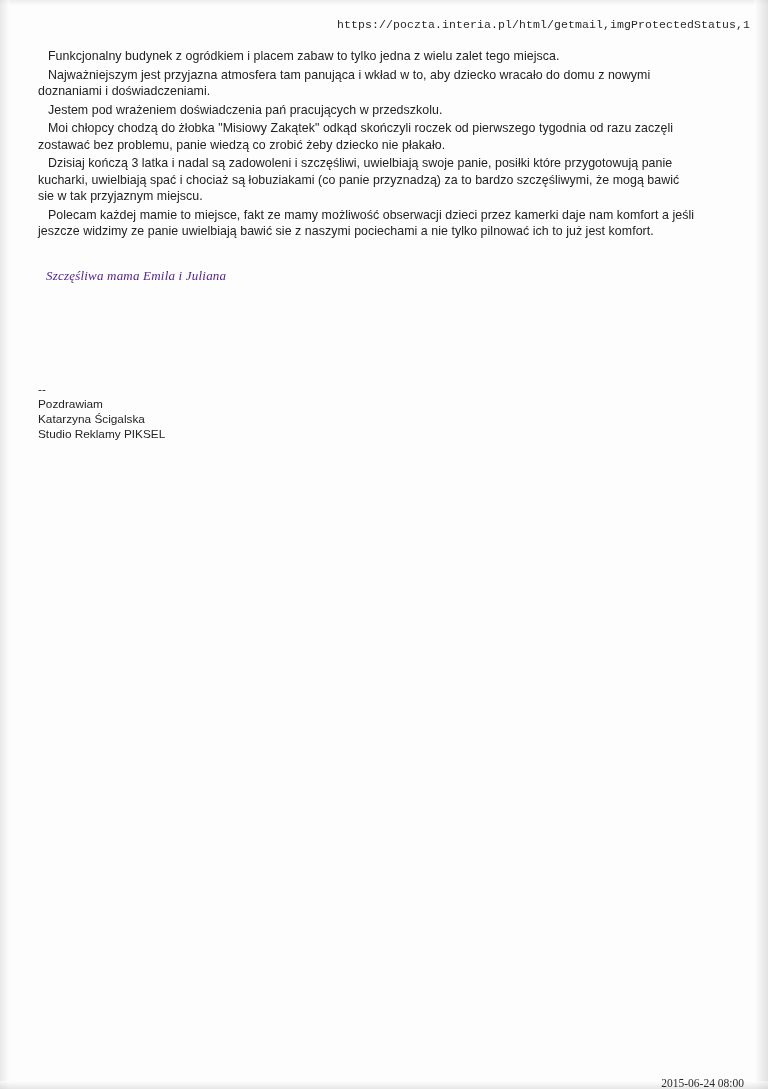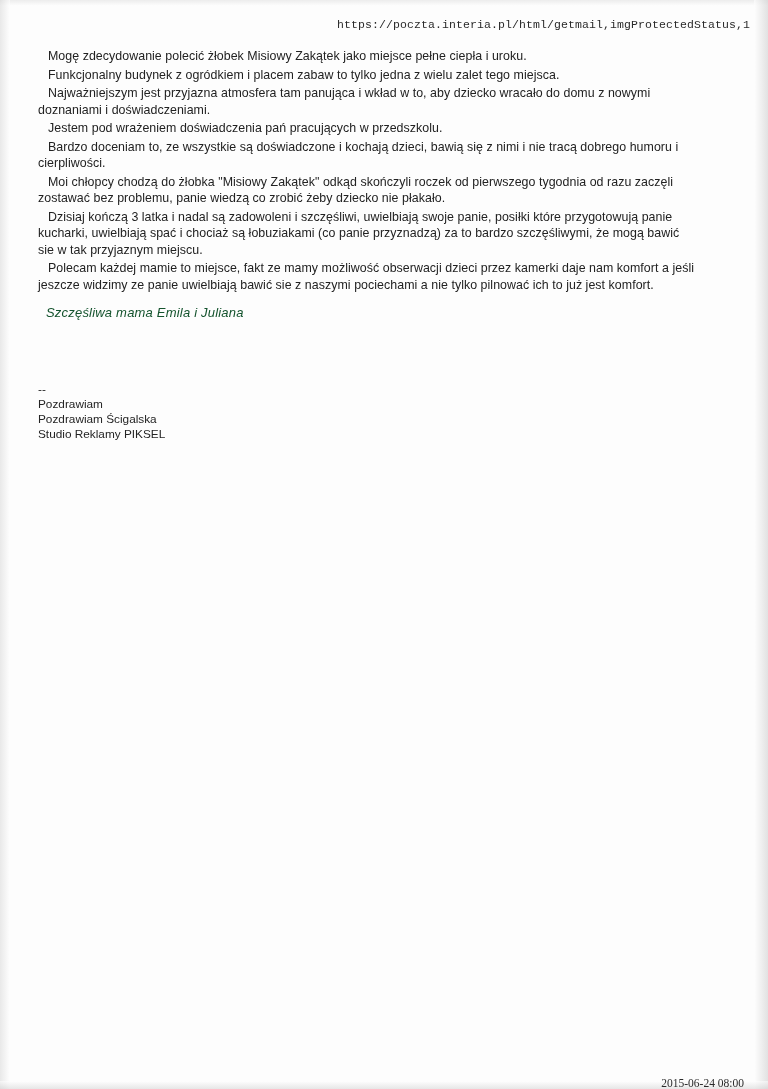--- a/index.html
+++ b/index.html
@@ -74,25 +74,25 @@
     color: #222;
     margin: 0 0 2px 0;
     letter-spacing: .05px;
   }
   .para.indent {
     text-indent: 10px;
   }
   .para.italic {
   }
   .signature {
-    font-family: Liberation Sans, sans-serif;
+    font-family: Liberation Serif, serif;
     font-style: italic;
     font-size: 13px;
-    color: #14532d;
-    margin-top: 12px;
+    color: #4c1d95;
+    margin-top: 28px;
     text-indent: 8px;
     letter-spacing: .2px;
   }
 
   .footer-block {
     position: absolute;
     left: 38px;
     top: 382px;
     font-size: 11.8px;
     line-height: 15px;
@@ -117,32 +117,30 @@
 
 <div class="page">
   <div class="scan-edge-top"></div>
   <div class="scan-edge-left"></div>
   <div class="scan-edge-right"></div>
   <div class="scan-edge-bottom"></div>
 
   <div class="header-url">https://poczta.interia.pl/html/getmail,imgProtectedStatus,1</div>
 
   <div class="letter">
-    <p class="para indent">Mogę zdecydowanie polecić żłobek Misiowy Zakątek  jako miejsce pełne ciepła i uroku.</p>
     <p class="para indent">Funkcjonalny budynek z ogródkiem i placem zabaw to tylko jedna z wielu zalet tego miejsca.</p>
     <p class="para indent">Najważniejszym jest przyjazna atmosfera tam panująca i wkład w to, aby dziecko wracało do domu z nowymi doznaniami i doświadczeniami.</p>
     <p class="para indent">Jestem pod wrażeniem doświadczenia pań pracujących w przedszkolu.</p>
-    <p class="para indent">Bardzo doceniam to, ze wszystkie są doświadczone i kochają dzieci, bawią się z nimi i nie tracą dobrego humoru i cierpliwości.</p>
     <p class="para indent">Moi chłopcy chodzą do żłobka "Misiowy Zakątek" odkąd skończyli roczek od pierwszego tygodnia od razu zaczęli zostawać bez problemu, panie wiedzą co zrobić żeby dziecko nie płakało.</p>
     <p class="para indent">Dzisiaj kończą 3 latka i nadal są zadowoleni i szczęśliwi, uwielbiają swoje panie, posiłki które przygotowują panie kucharki, uwielbiają spać i chociaż są łobuziakami (co panie przyznadzą) za to bardzo szczęśliwymi, że mogą bawić sie w tak przyjaznym miejscu.</p>
     <p class="para indent italic">Polecam każdej mamie to miejsce, fakt ze mamy możliwość obserwacji dzieci przez kamerki daje nam komfort a jeśli jeszcze widzimy ze panie uwielbiają bawić sie z naszymi pociechami a nie tylko pilnować ich to już jest komfort.</p>
     <div class="signature">Szczęśliwa mama Emila i Juliana</div>
   </div>
 
   <div class="footer-block">
     <div class="line">--</div>
     <div class="line">Pozdrawiam</div>
-    <div class="line">Pozdrawiam Ścigalska</div>
+    <div class="line">Katarzyna Ścigalska</div>
     <div class="line">Studio Reklamy PIKSEL</div>
   </div>
 
   <div class="timestamp">2015-06-24 08:00</div>
 </div>
 
 </body></html>

